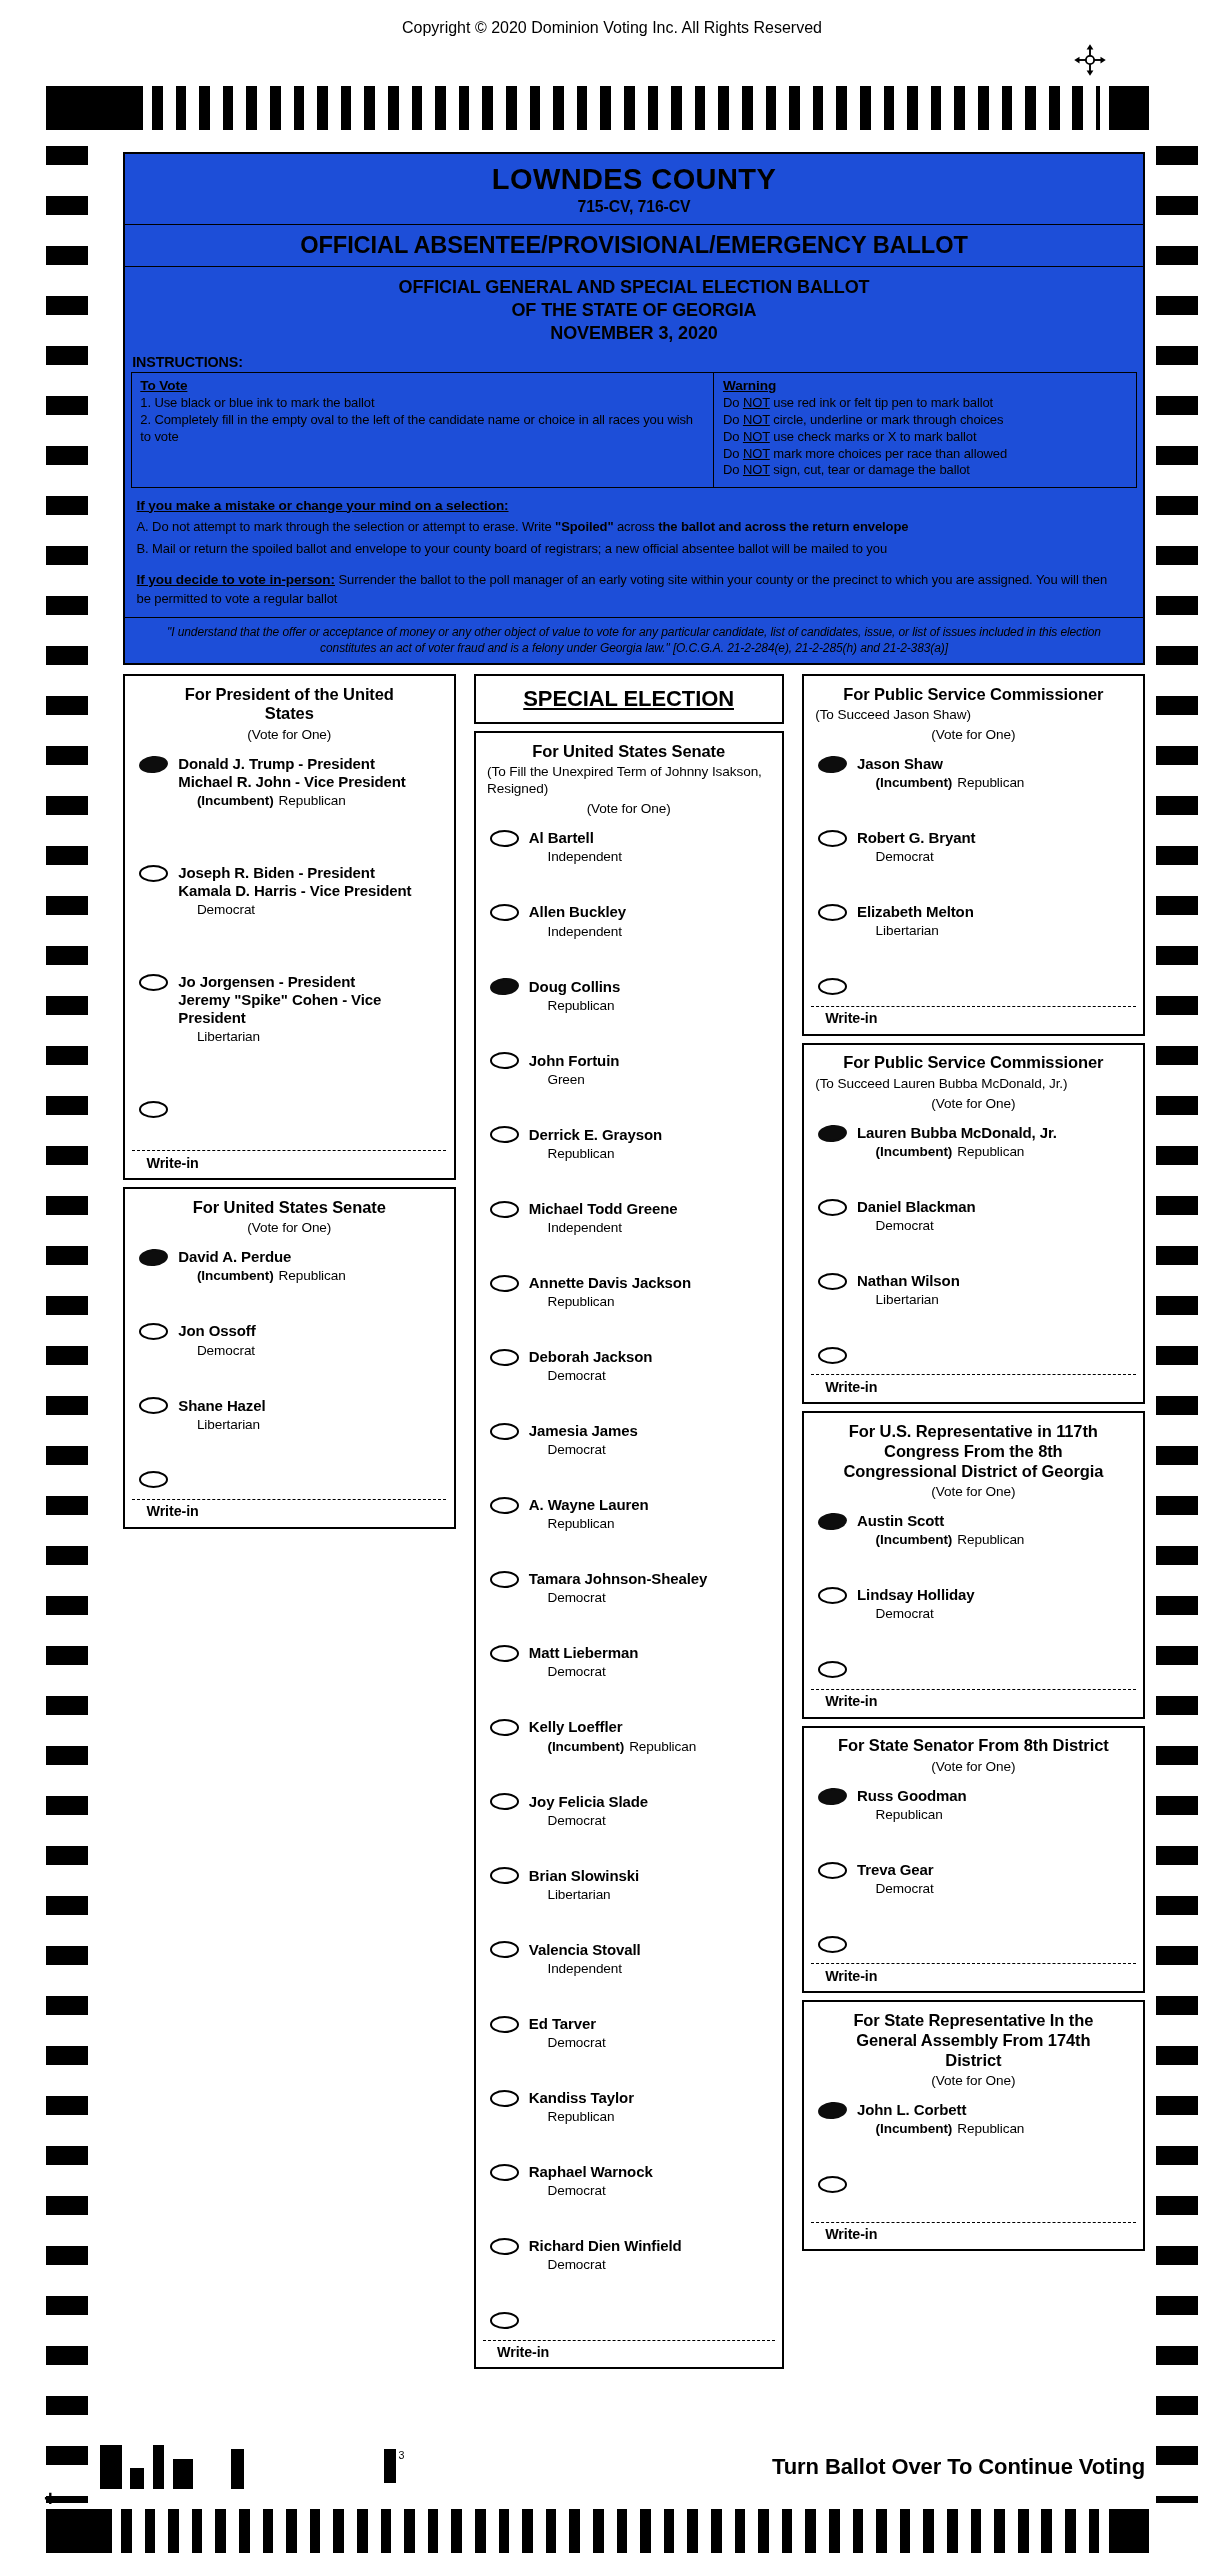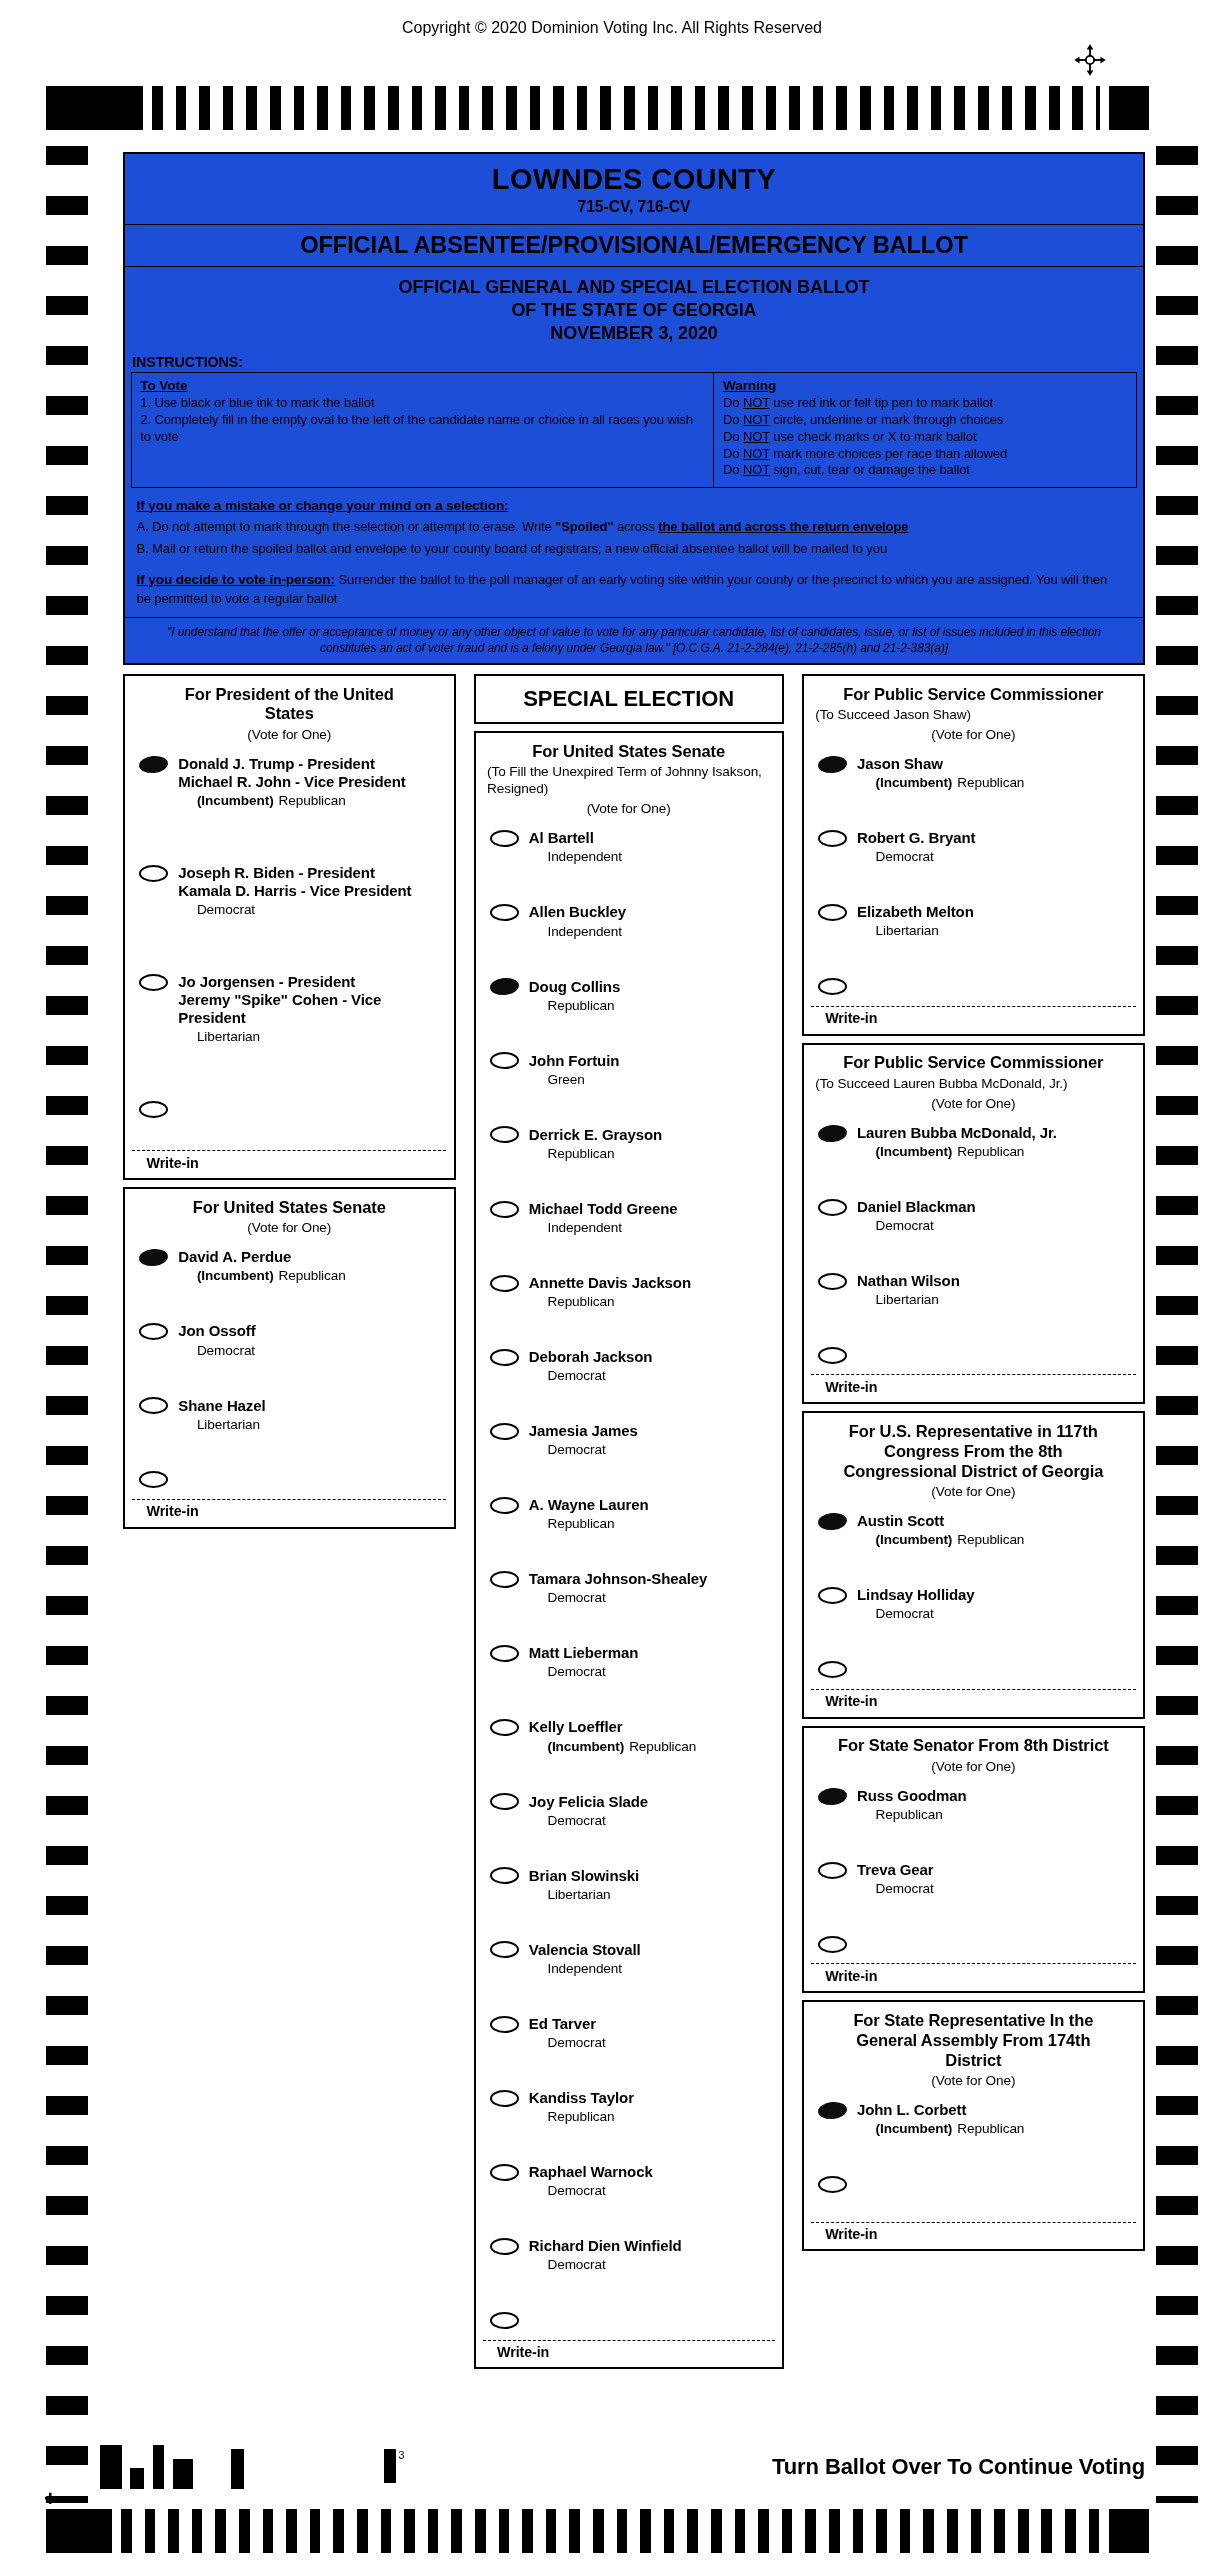--- a/index.html
+++ b/index.html
@@ -37,32 +37,32 @@
   .instr-box { border:1.4px solid #000; margin:0 5.7px; display:flex; }
   .tovote { width:58%; border-right:1.4px solid #000; padding:4.3px 8.6px 7.2px; }
   .warnbox { width:42%; padding:4.3px 8.6px 7.2px; }
   .instr-head { font-weight:bold; font-size:13.6px; text-decoration:underline; margin-bottom:2.1px; }
   .instr-item, .warn-item { font-size:13px; line-height:1.3; }
   .not { text-decoration:underline; }
   .mistake { padding:10px 21.5px 0 11.5px; font-size:13px; }
   .mistake-title { font-weight:bold; text-decoration:underline; font-size:13.6px; margin-bottom:6.4px; }
   .mistake-item { margin-bottom:5px; line-height:1.3; }
   .b { font-weight:bold; }
-  .bu { font-weight:bold; text-decoration:underline; }
+  .bu { font-weight:bold; }
   .inperson { padding:8.6px 21.5px 10px 11.5px; font-size:13px; line-height:1.35; }
   .inperson-title { font-weight:bold; text-decoration:underline; font-size:13.6px; }
   .fraud { border-top:1.4px solid #000; font-style:italic; font-size:12px; text-align:center; padding:5.7px 21.5px 7.2px; line-height:1.35; }
 
   
   .ballot-columns { display:flex; gap:18px; margin-top:8.6px; align-items:flex-start; }
   .column:nth-of-type(1){ width:341px; }
   .column:nth-of-type(2){ width:318px; }
   .column:nth-of-type(3){ width:352px; }
   .banner { display:none; border:2.1px solid #000; text-align:center; font-weight:bold; font-size:22px; padding:10px 0; margin-bottom:7.2px; }
-  .banner.show { display:block; }
+  .banner.show { display:block;text-decoration:underline; }
   .race { border:2.1px solid #000; margin-bottom:7.2px; background:#fff; }
   .race-title { text-align:center; font-weight:bold; font-size:16.5px; line-height:1.2; padding-top:8.6px; }
   .race-subtitle { font-size:13.6px; line-height:1.25; padding:2.9px 11.5px 0; }
   .race-subtitle:empty { display:none; }
   .race-votefor { text-align:center; font-size:13.6px; padding:2.9px 0 13px; }
   .candidate { display:flex; gap:10px; padding:0 7.2px 0 14.3px; margin-bottom:39px; }
   .oval { flex:none; display:inline-block; width:29px; height:17px; border:2.1px solid #000; border-radius:50%; background:#fff; margin-top:0.7px; }
   .oval.filled { background:#0d0d0d; border-color:#0d0d0d; transform:rotate(-6deg); }
   .cand-name { font-weight:bold; font-size:15px; line-height:1.2; }
   .cand-party { font-size:13.6px; padding-left:18.6px; margin-top:2.1px; }

